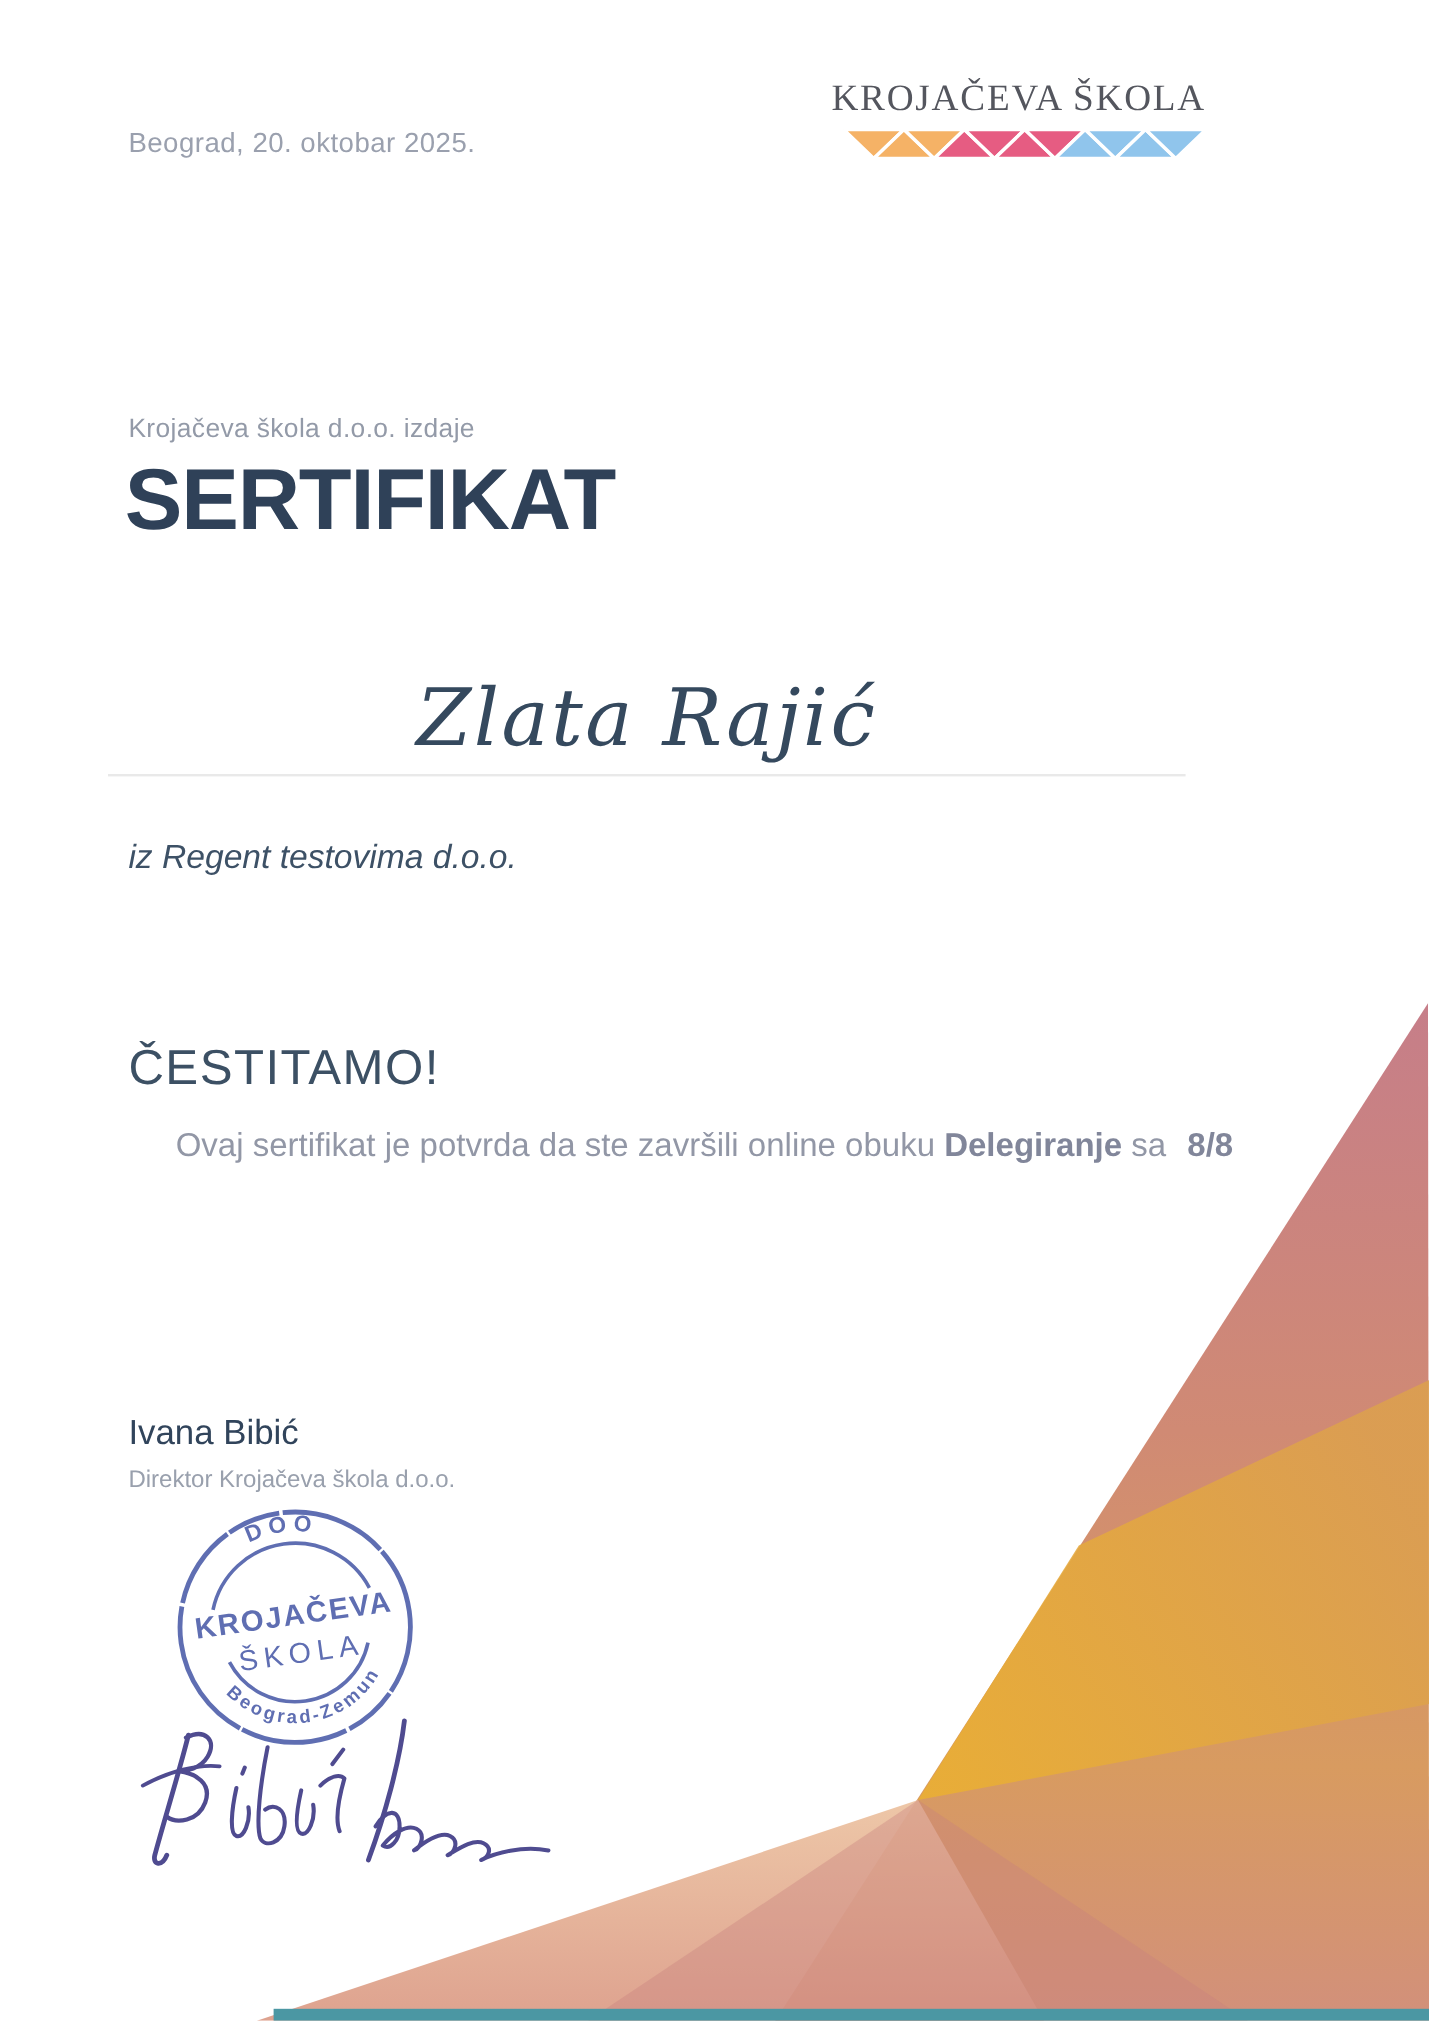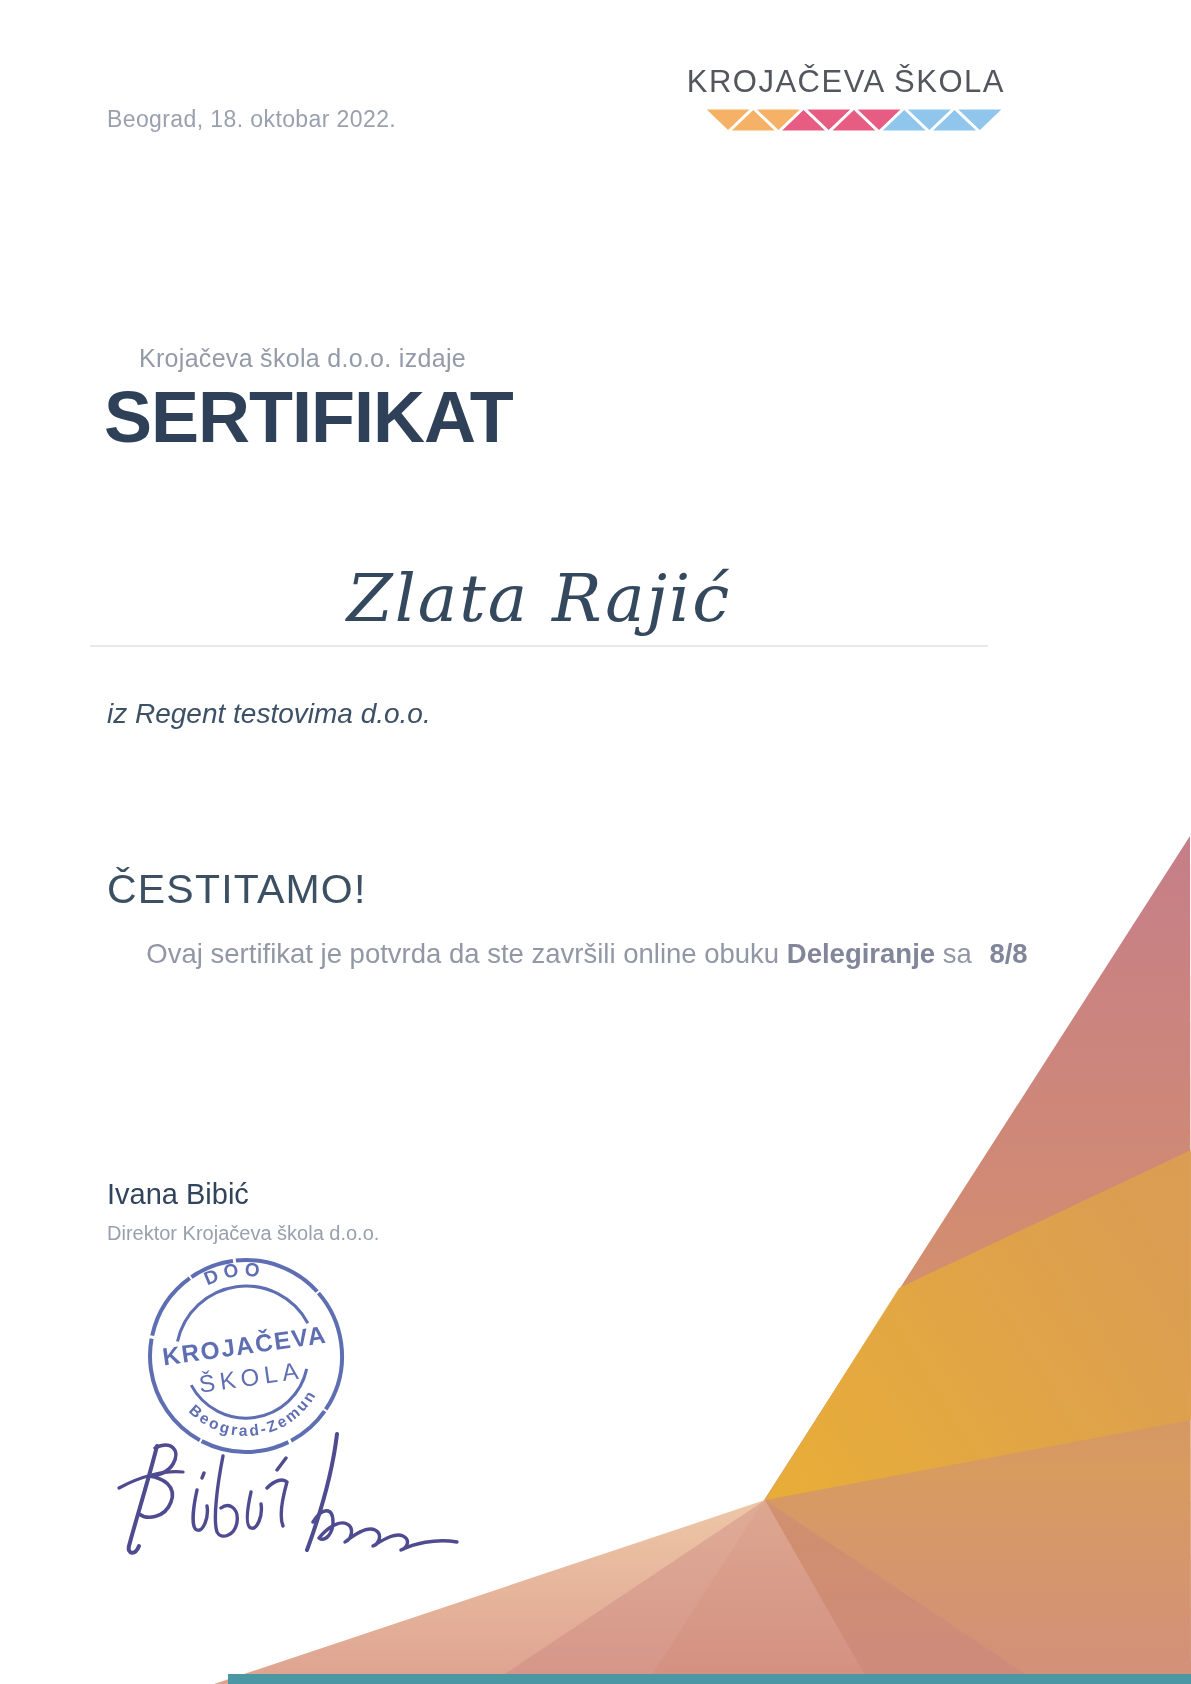--- a/index.html
+++ b/index.html
@@ -7,25 +7,25 @@
     position:relative;
     width:1191px;height:1684px;
     overflow:hidden;
     font-family:"Liberation Sans", sans-serif;
   }
   .abs{position:absolute;z-index:1;}
   .bg-svg{position:absolute;left:0;top:0;z-index:0;}
 
   .date-line{left:107px;top:106px;font-size:23px;color:#9aa0ae;letter-spacing:.4px;font-weight:300;}
 
-  .logo-wrap{top:64px;right:186px;text-align:center;}
+  .logo-wrap{top:64px;right:186px;text-align:center;font-family:Liberation Serif, serif;}
   .logo-text{font-size:31px;font-weight:300;color:#54565e;letter-spacing:1.5px;white-space:nowrap;}
   .logo-band{margin-top:7px;display:block;margin-left:auto;}
 
-  .issuer-line{left:107px;top:344px;font-size:25px;color:#939aa8;font-weight:300;letter-spacing:.3px;margin-left:32px;}
+  .issuer-line{left:107px;top:344px;font-size:22px;color:#939aa8;font-weight:300;letter-spacing:.3px;}
   .cert-title{left:104px;top:376px;font-size:72px;font-weight:800;color:#2f4158;letter-spacing:-1px;}
 
   .name-wrap{left:90px;top:560px;width:898px;border-bottom:2px solid #e9e9e9;padding-bottom:8px;text-align:center;}
   .recipient-name{
     font-family:"DejaVu Serif", cursive, serif;
     font-style:italic;
     font-size:66px;color:#35495e;letter-spacing:2px;
   }
   .company-line{left:107px;top:698px;font-size:28px;font-style:italic;font-weight:500;color:#3d5166;}
 
@@ -61,21 +61,21 @@
       <stop offset="1" stop-color="#db9a85"></stop>
     </linearGradient>
   </defs>
   <polygon points="1190,836 1191,1684 646,1684" fill="url(#gMain)"></polygon>
   <polygon points="765,1500 899,1288 1191,1150 1191,1420" fill="url(#gGold)" opacity="0.88"></polygon>
   <polygon points="765,1500 214,1684 870,1684" fill="url(#gPale)" opacity="0.92"></polygon>
   <polygon points="765,1500 490,1684 1040,1684" fill="#c9827f" opacity="0.38"></polygon>
   <rect x="228" y="1674" width="963" height="10" fill="#4b97a3"></rect>
 </svg>
 
-<div class="abs date-line">Beograd, 18. oktobar 2022.</div>
+<div class="abs date-line">Beograd, 20. oktobar 2025.</div>
 
 <div class="abs logo-wrap">
   <div class="logo-text">KROJAČEVA ŠKOLA</div>
   <svg class="logo-band" width="302" height="26" viewBox="0 0 324 27" preserveAspectRatio="none">
       <polygon points="0,1 54,1 27,26" fill="#f5b266" stroke="#ffffff" stroke-width="3"></polygon>
       <polygon points="27,26 81,26 54,1" fill="#f5b266" stroke="#ffffff" stroke-width="3"></polygon>
       <polygon points="54,1 108,1 81,26" fill="#f5b266" stroke="#ffffff" stroke-width="3"></polygon>
       <polygon points="81,26 135,26 108,1" fill="#e65c82" stroke="#ffffff" stroke-width="3"></polygon>
       <polygon points="108,1 162,1 135,26" fill="#e65c82" stroke="#ffffff" stroke-width="3"></polygon>
       <polygon points="135,26 189,26 162,1" fill="#e65c82" stroke="#ffffff" stroke-width="3"></polygon>

